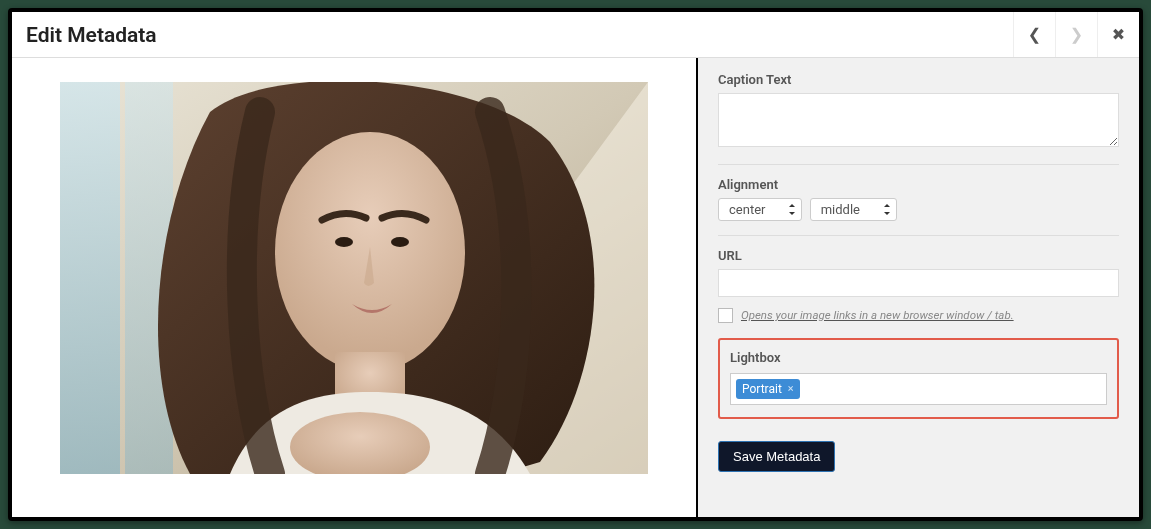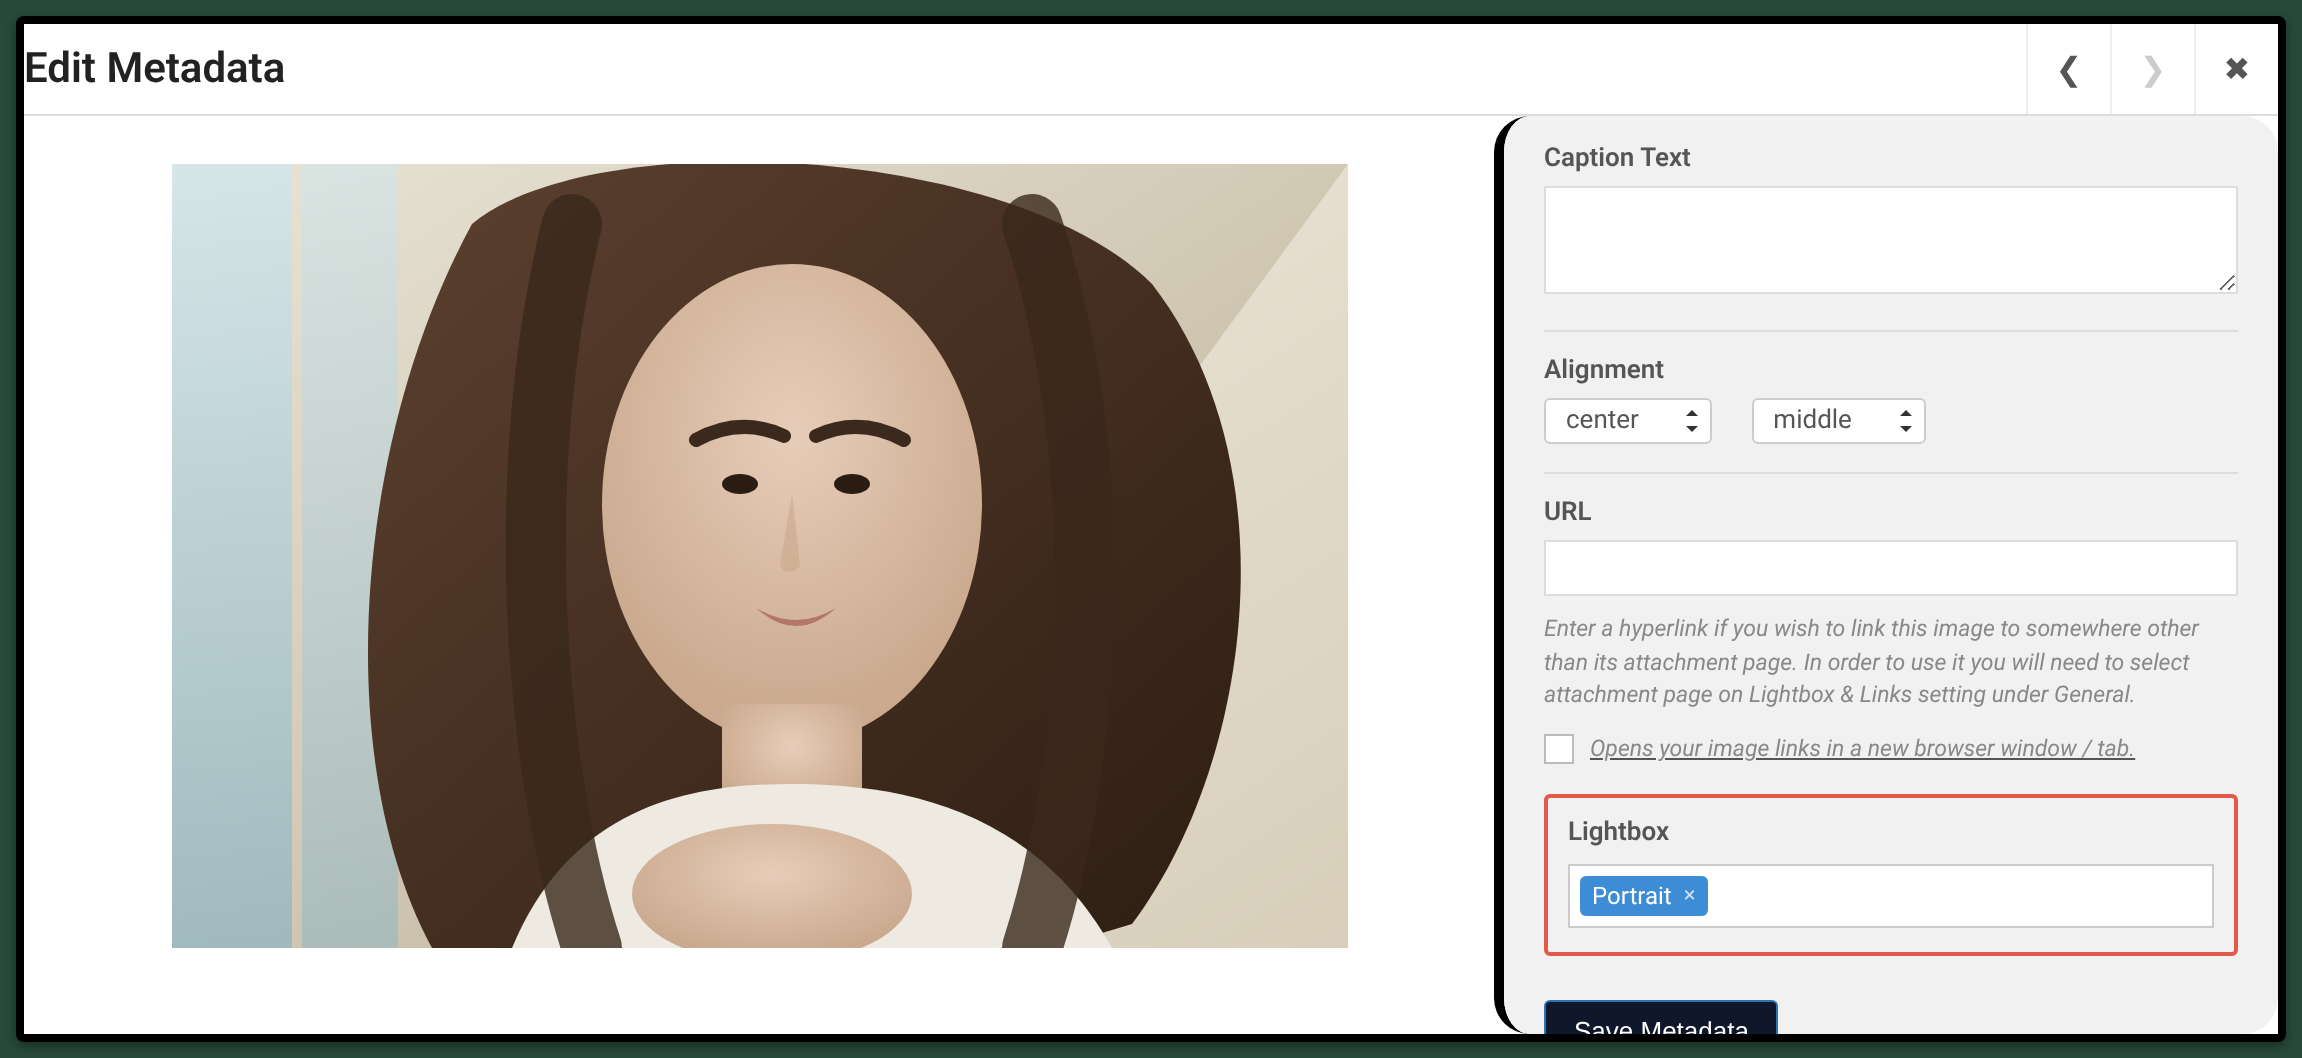--- a/index.html
+++ b/index.html
@@ -22,20 +22,21 @@
       position: relative;
       overflow: hidden;
     }
     
     .hdr {
       height: 46px;
       border-bottom: 1px solid #ddd;
       display: flex;
       align-items: center;
       justify-content: space-between;
+      padding-left: 14px;
       background: #fff;
     }
     .hdr-title {
       font-size: 21px;
       font-weight: 600;
       color: #222;
     }
     .hdr-btns {
       display: flex;
       height: 100%;
@@ -70,41 +71,40 @@
       width: 588px;
       height: 392px;
       position: relative;
       overflow: hidden;
       background: #ede6da;
     }
     
     .imgbox svg { width: 100%; height: 100%; display: block; }
 
     .right {
-      width: 392px;
+      width: 443px;
       background: #f1f1f1;
-      border-left: 5px solid #000000;
+      border-left: 2px solid #000000;
       padding: 14px 20px 16px 20px;
       overflow-y: auto;
       font-size: 13px;
       color: #555;
-      border-radius: 18px;
     }
     .field { margin-bottom: 14px; }
     .field-label { font-weight: 600; color: #555; margin-bottom: 6px; display: block; font-size: 13px; }
     .txtarea {
       width: 100%; height: 54px; border: 1px solid #ddd; background: #fff;
       resize: both; font-family: inherit; padding: 4px;
     }
     hr.sep { border: none; border-top: 1px solid #ddd; margin: 14px 0 12px 0; }
 
     .select {
       display: inline-block; background: #fff; border: 1px solid #ccc;
       padding: 3px 36px 3px 10px; font-size: 13px; position: relative;
-      border-radius: 3px; margin-right: 16px;
+      border-radius: 3px; margin-right: 4px;
     }
     .select::after {
       content: ""; position: absolute; right: 6px; top: 5px;
       width: 0; height: 0; border-left: 3px solid transparent;
       border-right: 3px solid transparent; border-bottom: 3px solid #333;
     }
     .select::before {
       content: ""; position: absolute; right: 6px; bottom: 5px;
       width: 0; height: 0; border-left: 3px solid transparent;
       border-right: 3px solid transparent; border-top: 3px solid #333;
@@ -233,21 +233,20 @@
         <span class="select">
           <span>middle</span>
         </span>
       </div>
 
       <hr class="sep">
 
       <div class="field">
         <span class="field-label">URL</span>
         <input class="txtinput" style="">
-        <div class="help">Enter a hyperlink if you wish to link this image to somewhere other than its attachment page. In order to use it you will need to select attachment page on Lightbox &amp; Links setting under General.</div>
         <div class="chk-row">
           <span class="chk"></span>
           <span class="help" style="margin-top:0">Opens your image links in a new browser window / tab.</span>
         </div>
       </div>
 
       <div class="filters-box">
         <span class="field-label">Lightbox</span>
         <div class="tag-input">
           <span class="tag">

